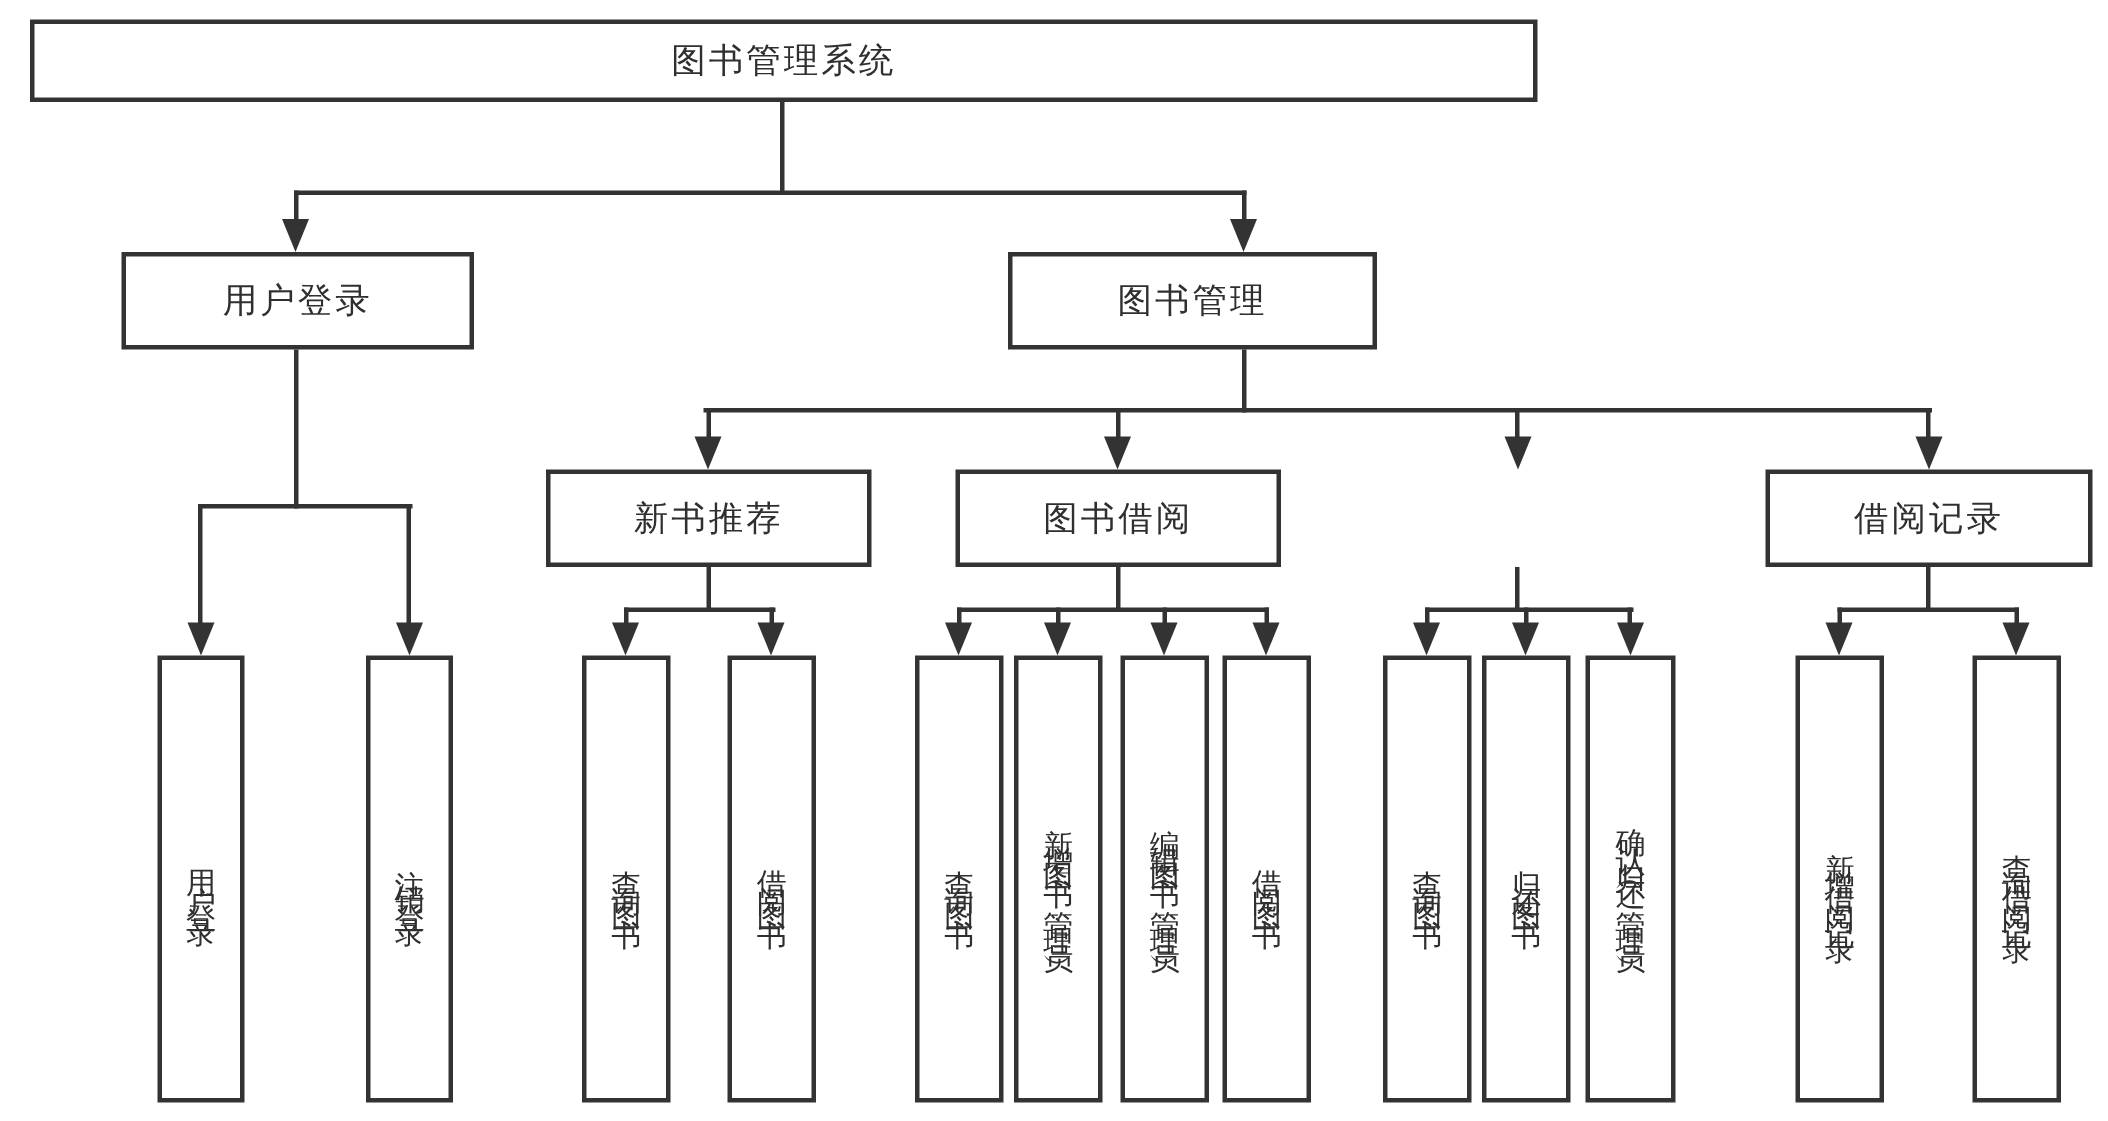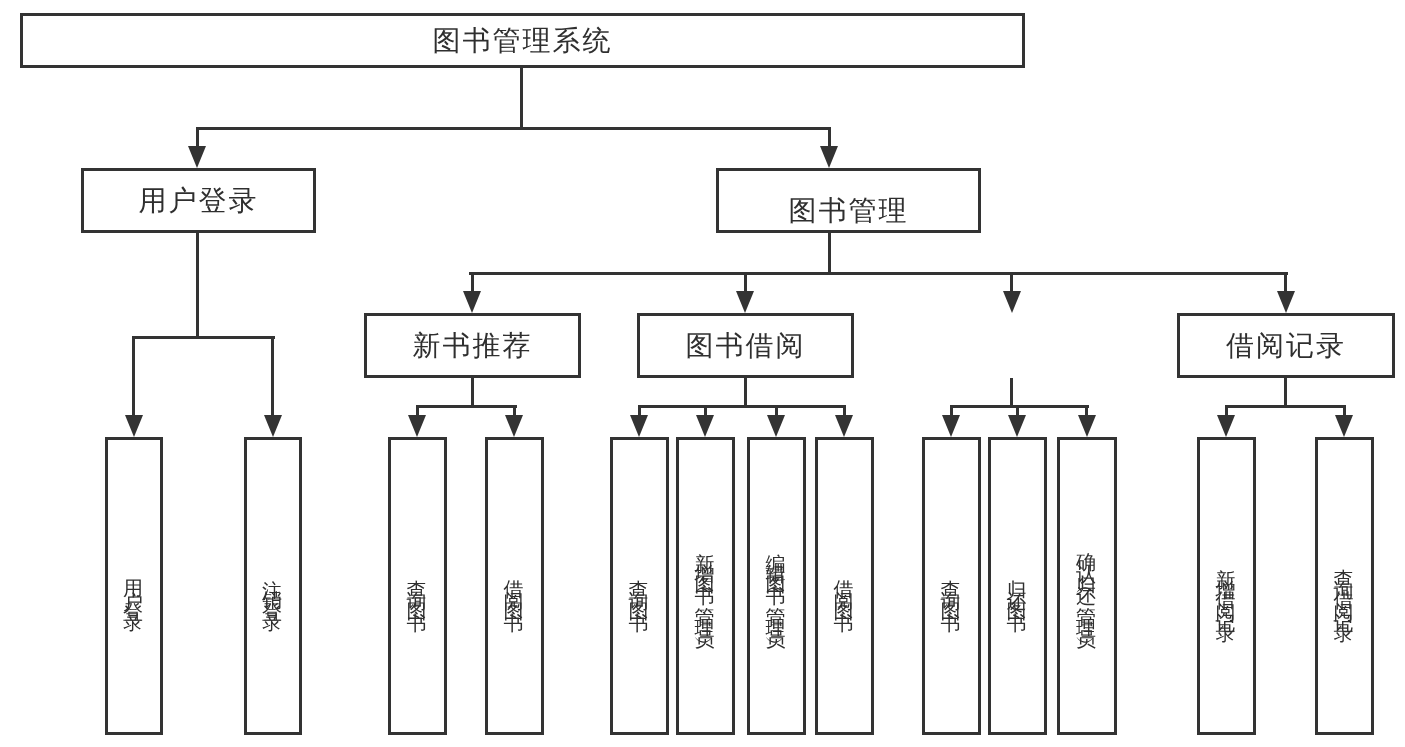--- a/index.html
+++ b/index.html
@@ -5,21 +5,21 @@
   html,body { margin:0; padding:0; background:#ffffff; }
   .canvas {
     position:relative; width:1405px; height:747px; background:#ffffff;
     font-family:"Liberation Sans", sans-serif; overflow:hidden;
   }
   .box {
     position:absolute; box-sizing:border-box; border:3px solid #333333;
     background:#ffffff; display:flex; align-items:center; justify-content:center;
     color:#2f2f2f;
   }
-  .hbox { font-size:28px; letter-spacing:2px; }
+  .hbox { font-size:23px; letter-spacing:2px; }
   .leaf-label {
     writing-mode:vertical-rl; text-orientation:mixed;
     font-size:20px; letter-spacing:11px; color:#2f2f2f;
   }
   .vline { position:absolute; width:3px; background:#333333; }
   .hline { position:absolute; height:3px; background:#333333; }
   .arrow {
     position:absolute; width:0; height:0;
     border-left:9px solid transparent; border-right:9px solid transparent;
     border-top:22px solid #333333;
@@ -41,21 +41,21 @@
   <div class="vline" style="left:520px; top:68px; height:62px;"></div>
   <div class="hline" style="left:196px; top:127px; width:635px;"></div>
   <div class="vline" style="left:196px; top:127px; height:24px;"></div>
   <div class="vline" style="left:828px; top:127px; height:24px;"></div>
   <div class="arrow" style="left:188px; top:146px;"></div>
   <div class="arrow" style="left:820px; top:146px;"></div>
 
   <div class="box hbox" style="left:81px; top:168px; width:235px; height:65px;">
     <span>用户登录</span>
   </div>
-  <div class="box hbox" style="left:716px; top:168px; width:265px; height:65px;align-items:flex-end;">
+  <div class="box hbox" style="left:672px; top:168px; width:246px; height:65px;">
     <span>图书管理</span>
   </div>
 
   <div class="vline" style="left:196px; top:233px; height:106px;"></div>
   <div class="hline" style="left:132px; top:336px; width:143px;"></div>
   <div class="vline" style="left:132px; top:336px; height:83px;"></div>
   <div class="vline" style="left:271px; top:336px; height:83px;"></div>
   <div class="arrow" style="left:125px; top:415px;"></div>
   <div class="arrow" style="left:264px; top:415px;"></div>
 

